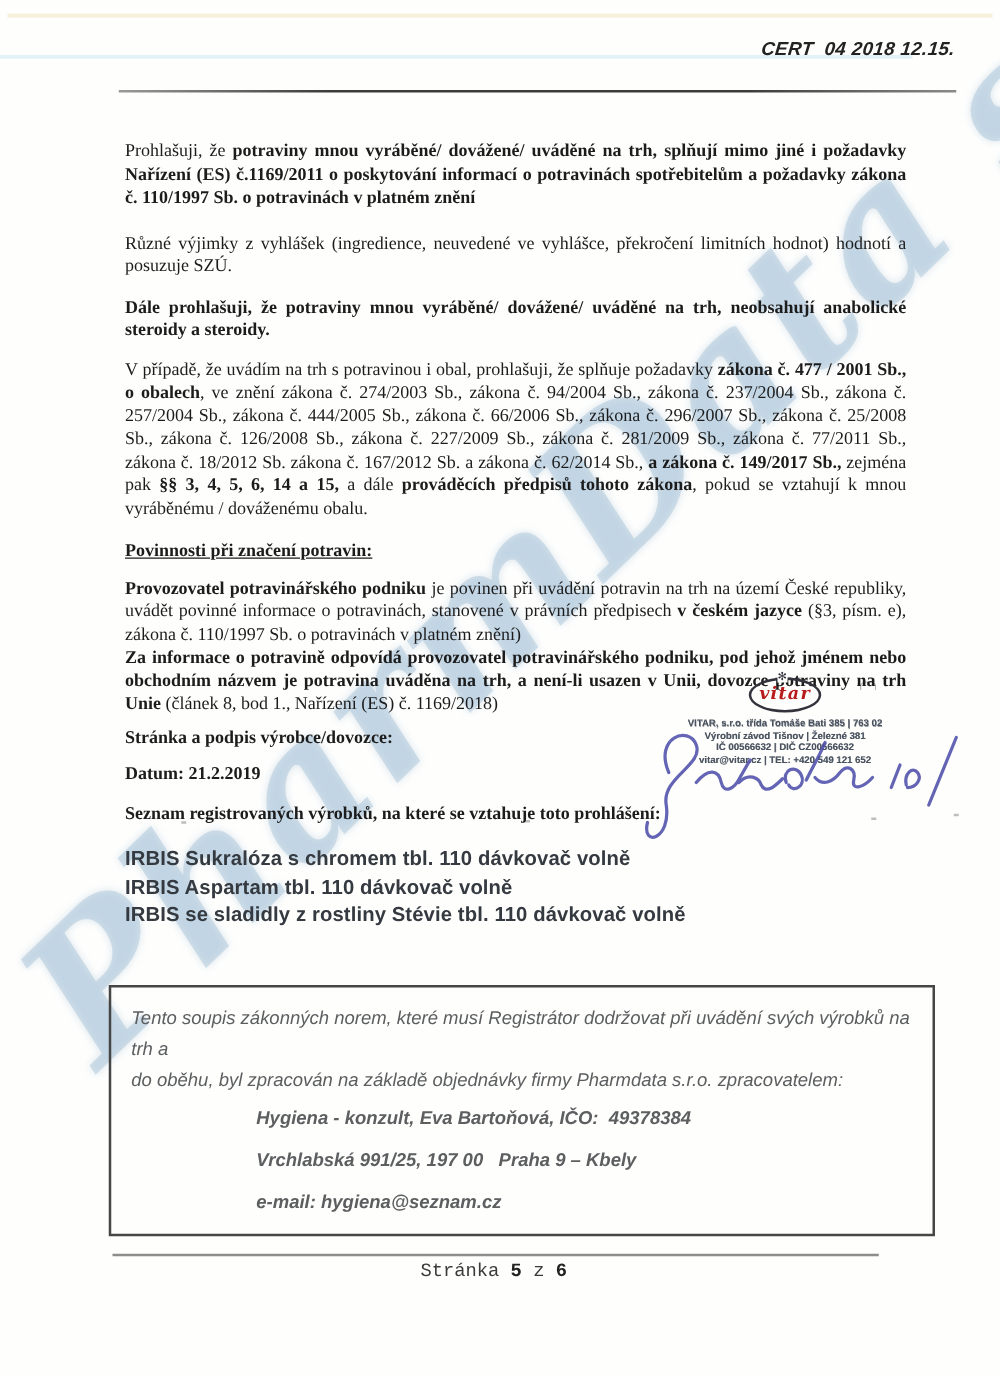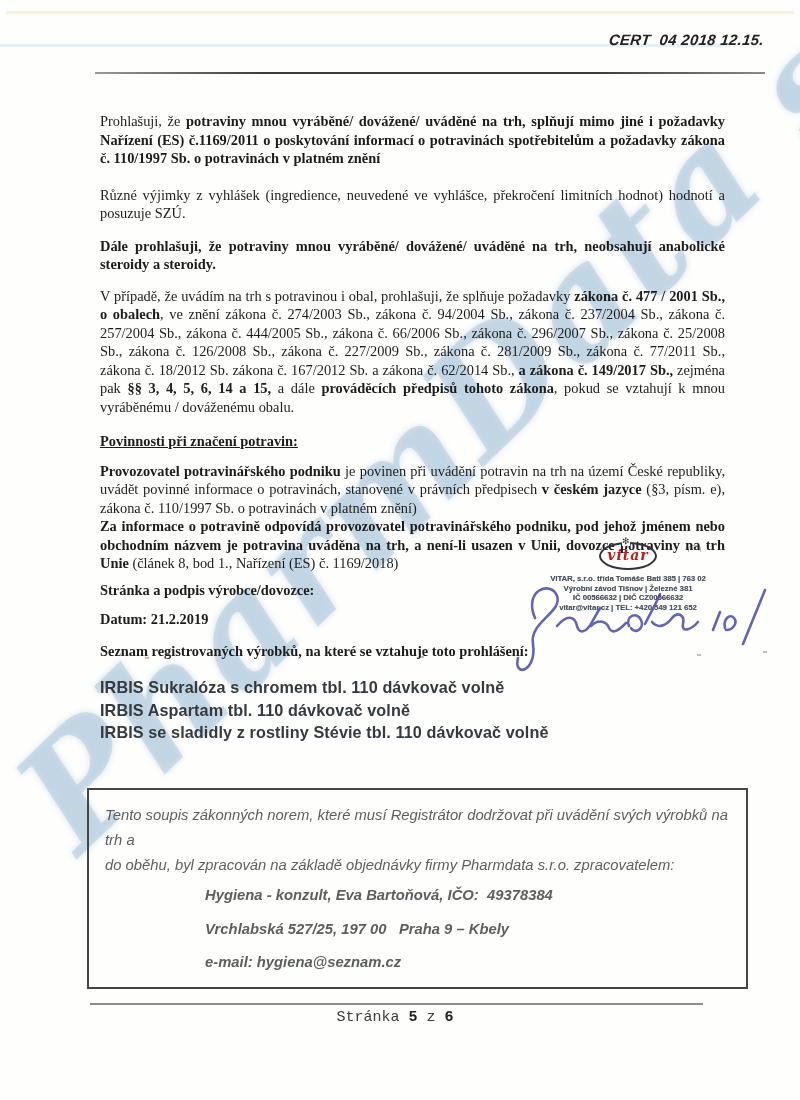--- a/index.html
+++ b/index.html
@@ -141,21 +141,21 @@
 
   <div class="artifact-arc"></div>
   <div class="artifact-dot" style="left:145px;top:657px;"></div>
   <div class="artifact-dot" style="left:420px;top:656px;"></div>
   <div class="artifact-dot" style="left:697px;top:654px;"></div>
   <div class="artifact-dot" style="left:763px;top:651px;"></div>
 
   <div class="note-box">
     <p class="intro"><span>Tento soupis zákonných norem, které musí Registrátor dodržovat při uvádění svých výrobků na trh a</span><br><span>do oběhu, byl zpracován na základě objednávky firmy Pharmdata s.r.o. zpracovatelem:</span></p>
     <p class="contact c1">Hygiena - konzult, Eva Bartoňová, IČO:  49378384</p>
-    <p class="contact c2">Vrchlabská 527/25, 197 00   Praha 9 – Kbely</p>
+    <p class="contact c2">Vrchlabská 991/25, 197 00   Praha 9 – Kbely</p>
     <p class="contact c4">e-mail: hygiena@seznam.cz</p>
   </div>
 
   <div class="footer-rule"></div>
   <div class="footer-text">
     <span>Stránka</span>
     <b>5</b>
     <span>z</span>
     <b>6</b>
   </div>

